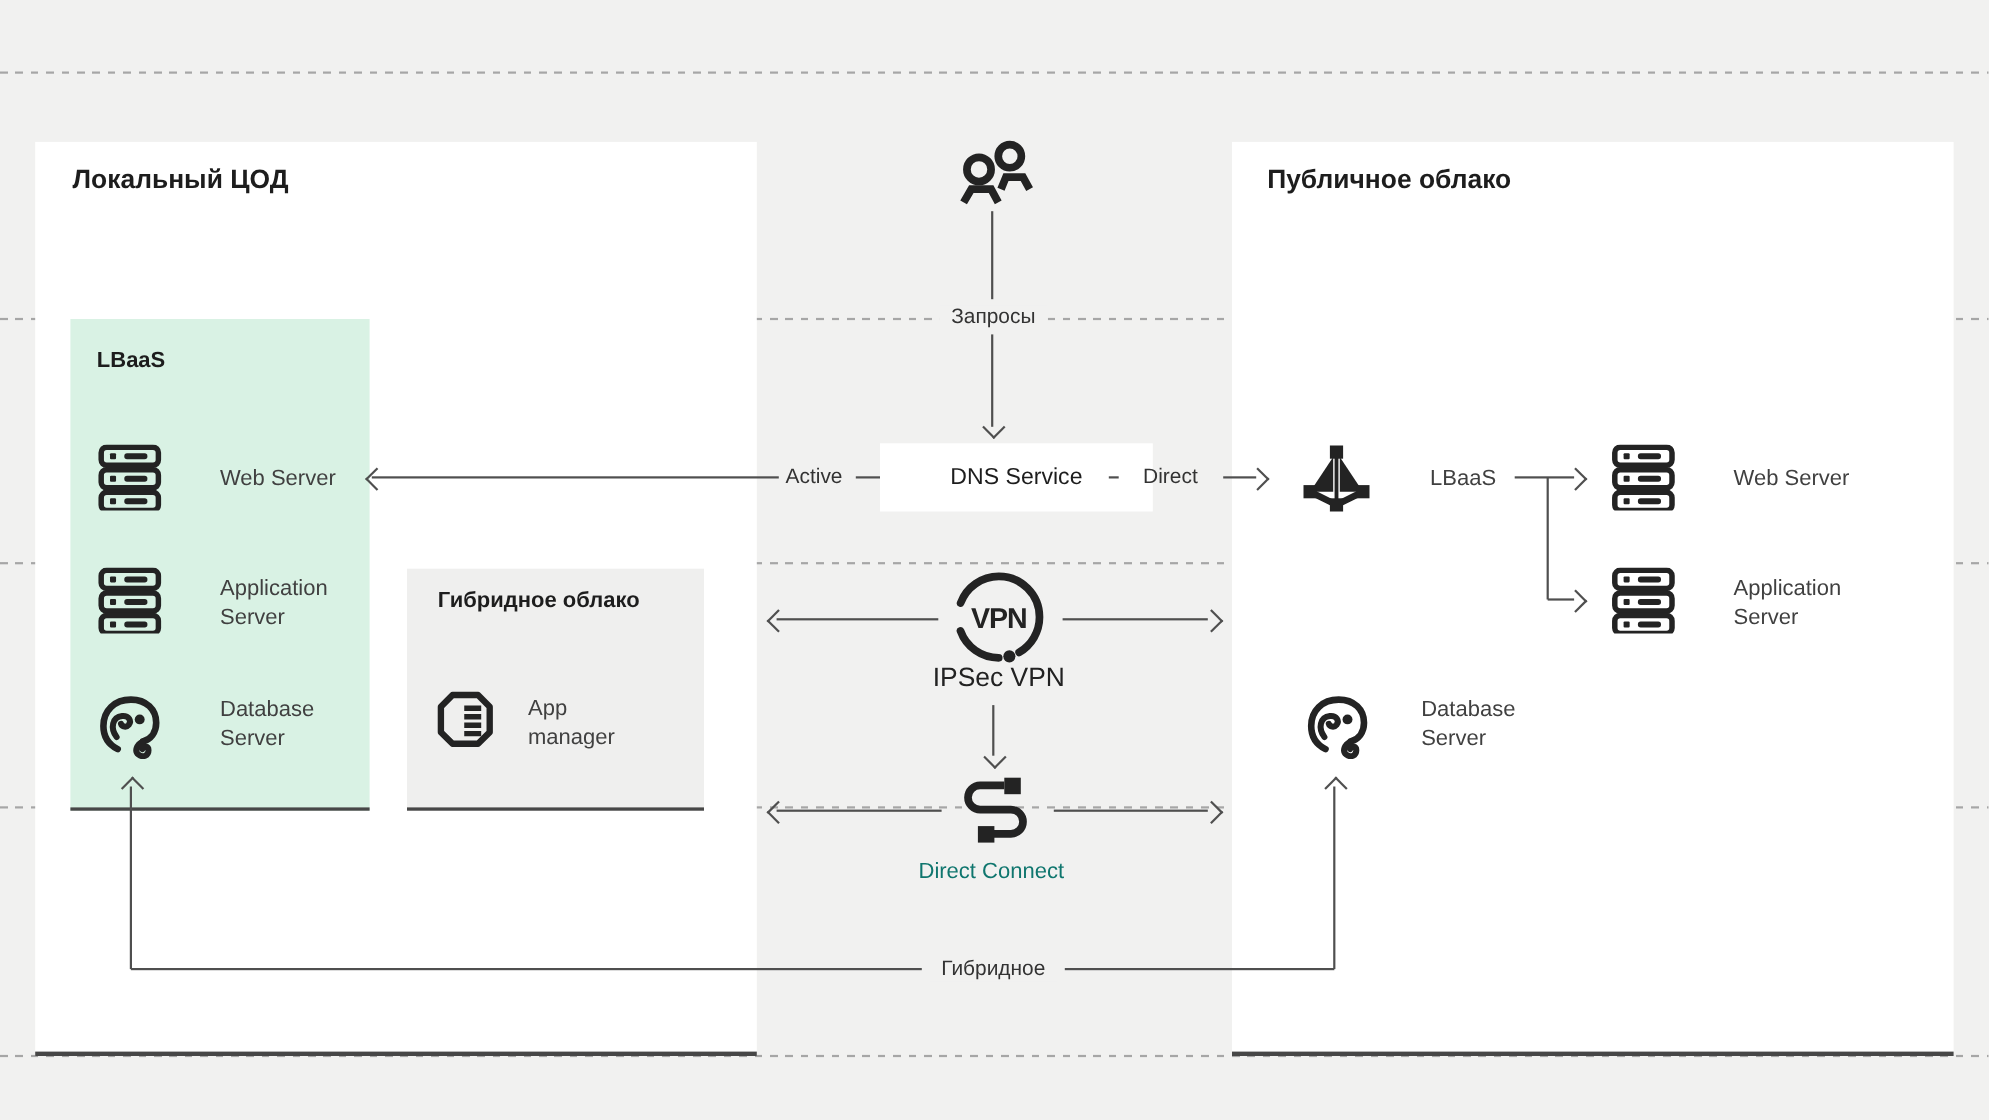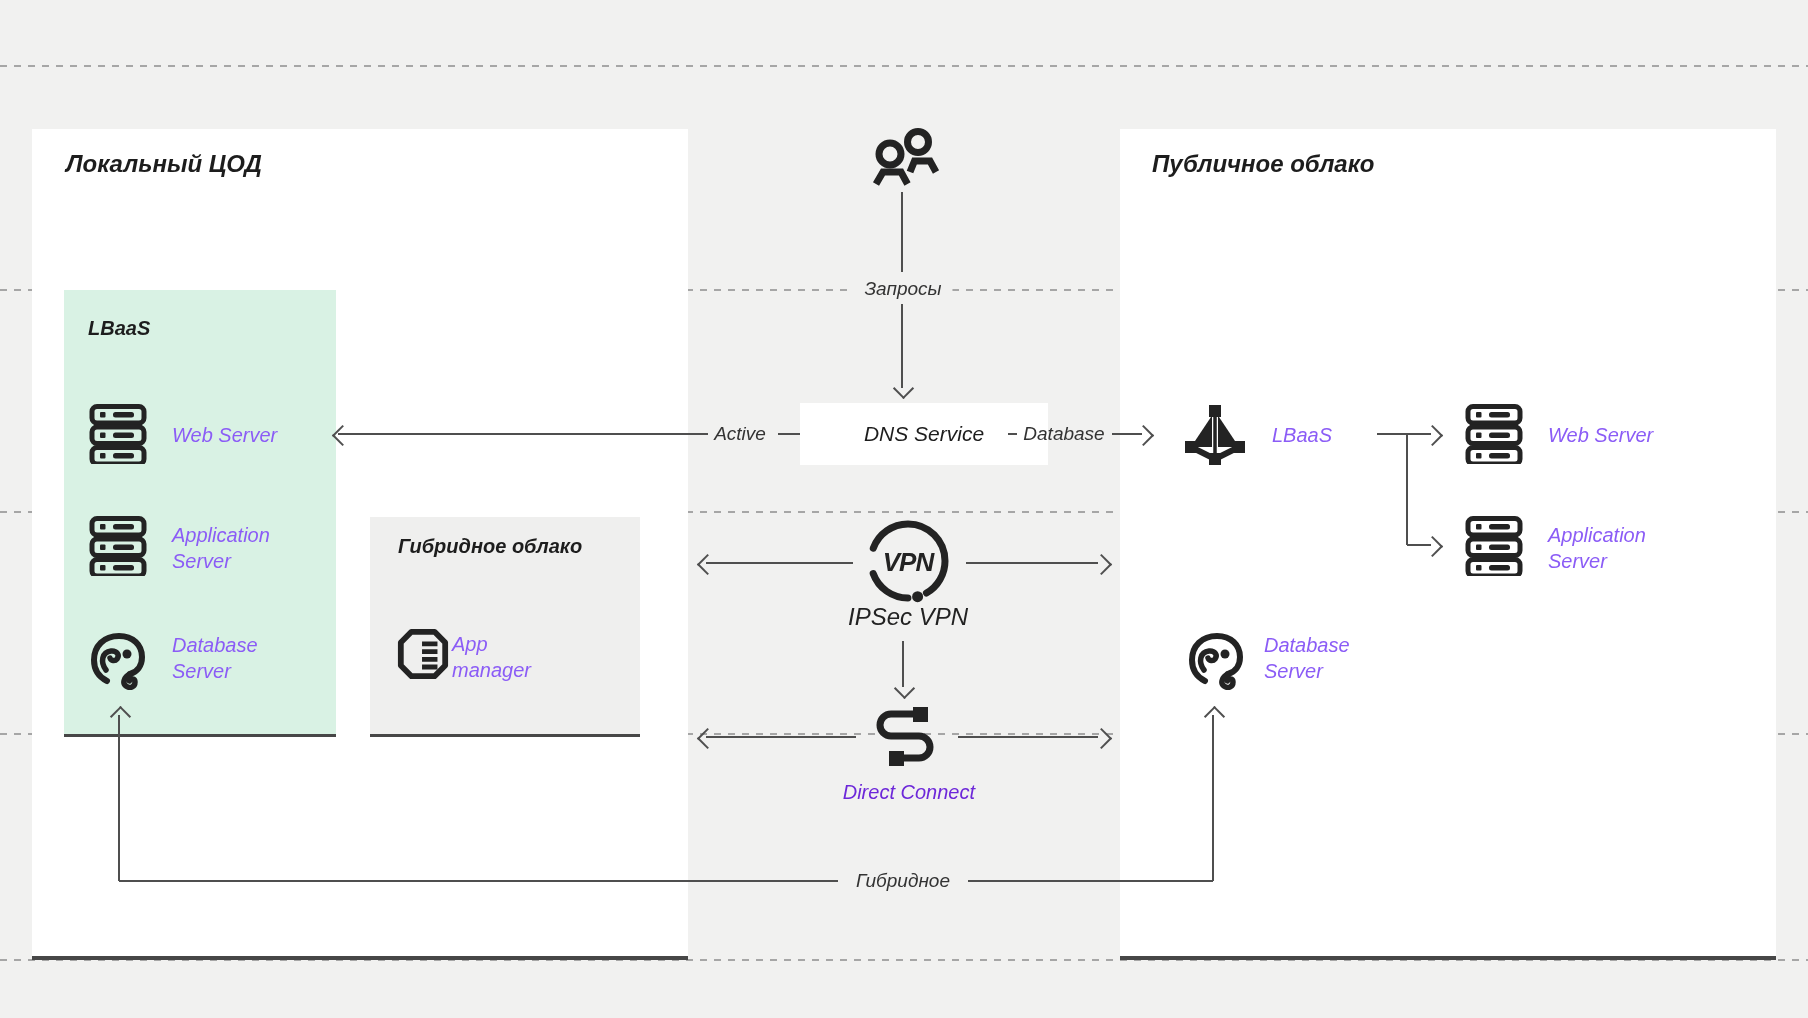--- a/index.html
+++ b/index.html
@@ -1,37 +1,37 @@
 <!DOCTYPE html>
 <html><head>
 <meta charset="utf-8">
 <style>
   html,body{margin:0;padding:0;background:#f1f1f0;}
   .canvas{
     position:relative;width:1808px;height:1018px;background:#f1f1f0;overflow:hidden;
-    font-family:"Liberation Sans",sans-serif;color:#1d1d1d;font-style:italic;
+    font-family:"Liberation Sans",sans-serif;color:#1d1d1d;
   }
   .dashline{position:absolute;left:0;width:1808px;height:2px;z-index:1;
     background:repeating-linear-gradient(90deg,#a6a6a6 0 7px,transparent 7px 14px);}
   .panel{position:absolute;background:#ffffff;border-bottom:4px solid #474747;z-index:2;}
   .innerbox{position:absolute;border-bottom:3px solid #474747;z-index:3;}
   .box-title{position:absolute;z-index:4;font-size:24px;font-weight:bold;white-space:nowrap;}
   .sub-title{position:absolute;z-index:4;font-size:20px;font-weight:bold;white-space:nowrap;}
-  .item-label{position:absolute;z-index:4;font-size:20px;line-height:26px;color:#8b5cf6;}
+  .item-label{position:absolute;z-index:4;font-size:20px;line-height:26px;color:#404040;margin-left:28px;}
   .conn-label{position:absolute;z-index:5;font-size:19px;color:#333;transform:translate(-50%,-50%);white-space:nowrap;}
   .conn-label.masked{background:#f1f1f0;padding:0 11px;}
   .line{position:absolute;background:#4f4f4f;z-index:4;}
   .chev{position:absolute;width:13px;height:13px;z-index:4;
     border-top:2.5px solid #4f4f4f;border-right:2.5px solid #4f4f4f;}
   .chev.r{transform:rotate(45deg);} .chev.l{transform:rotate(-135deg);}
   .chev.u{transform:rotate(-45deg);} .chev.d{transform:rotate(135deg);}
   .dnsbox{position:absolute;left:800px;top:403px;width:248px;height:62px;background:#fff;z-index:4;
     display:flex;align-items:center;justify-content:center;font-size:21px;color:#1d1d1d;}
   .icon{position:absolute;z-index:4;}
-  .center-label{position:absolute;z-index:4;font-size:20px;line-height:26px;color:#6d28d9;text-align:right;transform:translateX(-50%);}
+  .center-label{position:absolute;z-index:4;font-size:20px;line-height:26px;color:#0f766e;text-align:left;transform:translateX(-50%);}
   svg .st{stroke:#232323;fill:none;}
   svg .fl{fill:#232323;stroke:none;}
 </style>
 </head>
 <body>
 
 <div class="canvas">
 
   <div class="dashline" style="top:65px"></div>
   <div class="dashline" style="top:289px"></div>
@@ -156,21 +156,21 @@
   <div class="dnsbox">
       <span>DNS Service</span>
     </div>
 
   <div class="chev l" style="left:334.7px;top:427.5px"></div>
   <div class="line" style="left:338px;top:433px;width:370px;height:2px"></div>
   <div class="conn-label" style="left:740px;top:434px">Active</div>
   <div class="line" style="left:778px;top:433px;width:22px;height:2px"></div>
 
   <div class="line" style="left:1008px;top:433px;width:9px;height:2px"></div>
-  <div class="conn-label" style="left:1064px;top:434px">Database</div>
+  <div class="conn-label" style="left:1064px;top:434px">Direct</div>
   <div class="line" style="left:1112px;top:433px;width:30px;height:2px"></div>
   <div class="chev r" style="left:1136.3px;top:427.5px"></div>
 
   <div class="line" style="left:1377px;top:433px;width:54px;height:2px"></div>
   <div class="chev r" style="left:1425.3px;top:427.5px"></div>
   <div class="line" style="left:1406px;top:434px;width:2px;height:111px"></div>
   <div class="line" style="left:1407px;top:544px;width:24px;height:2px"></div>
   <div class="chev r" style="left:1425.3px;top:538.5px"></div>
 
   <div class="chev l" style="left:699.7px;top:556.5px"></div>

